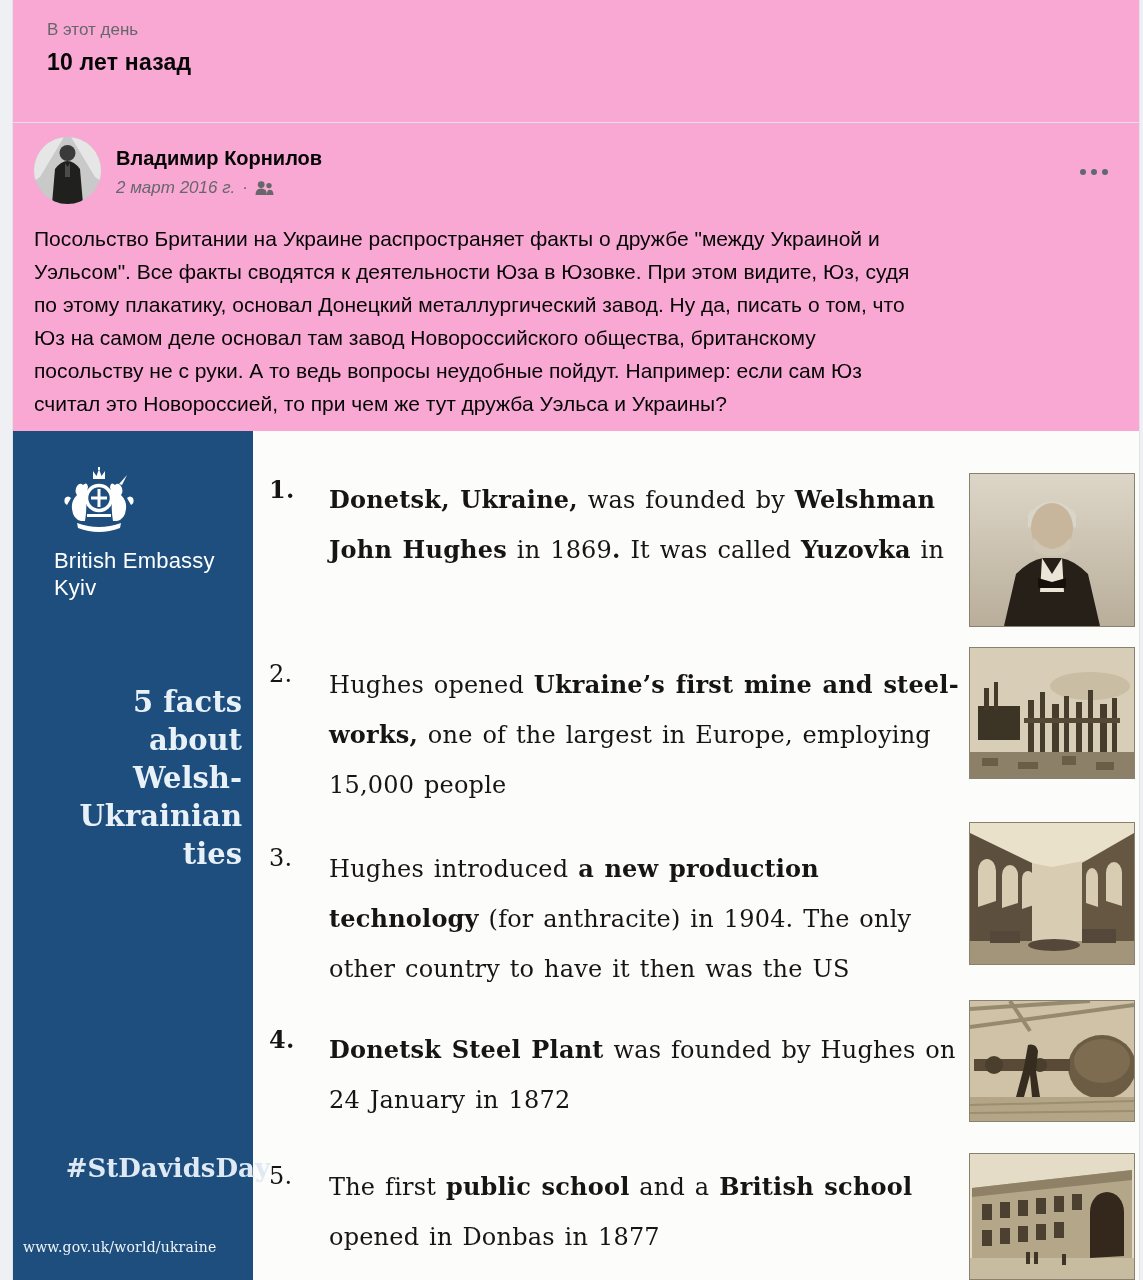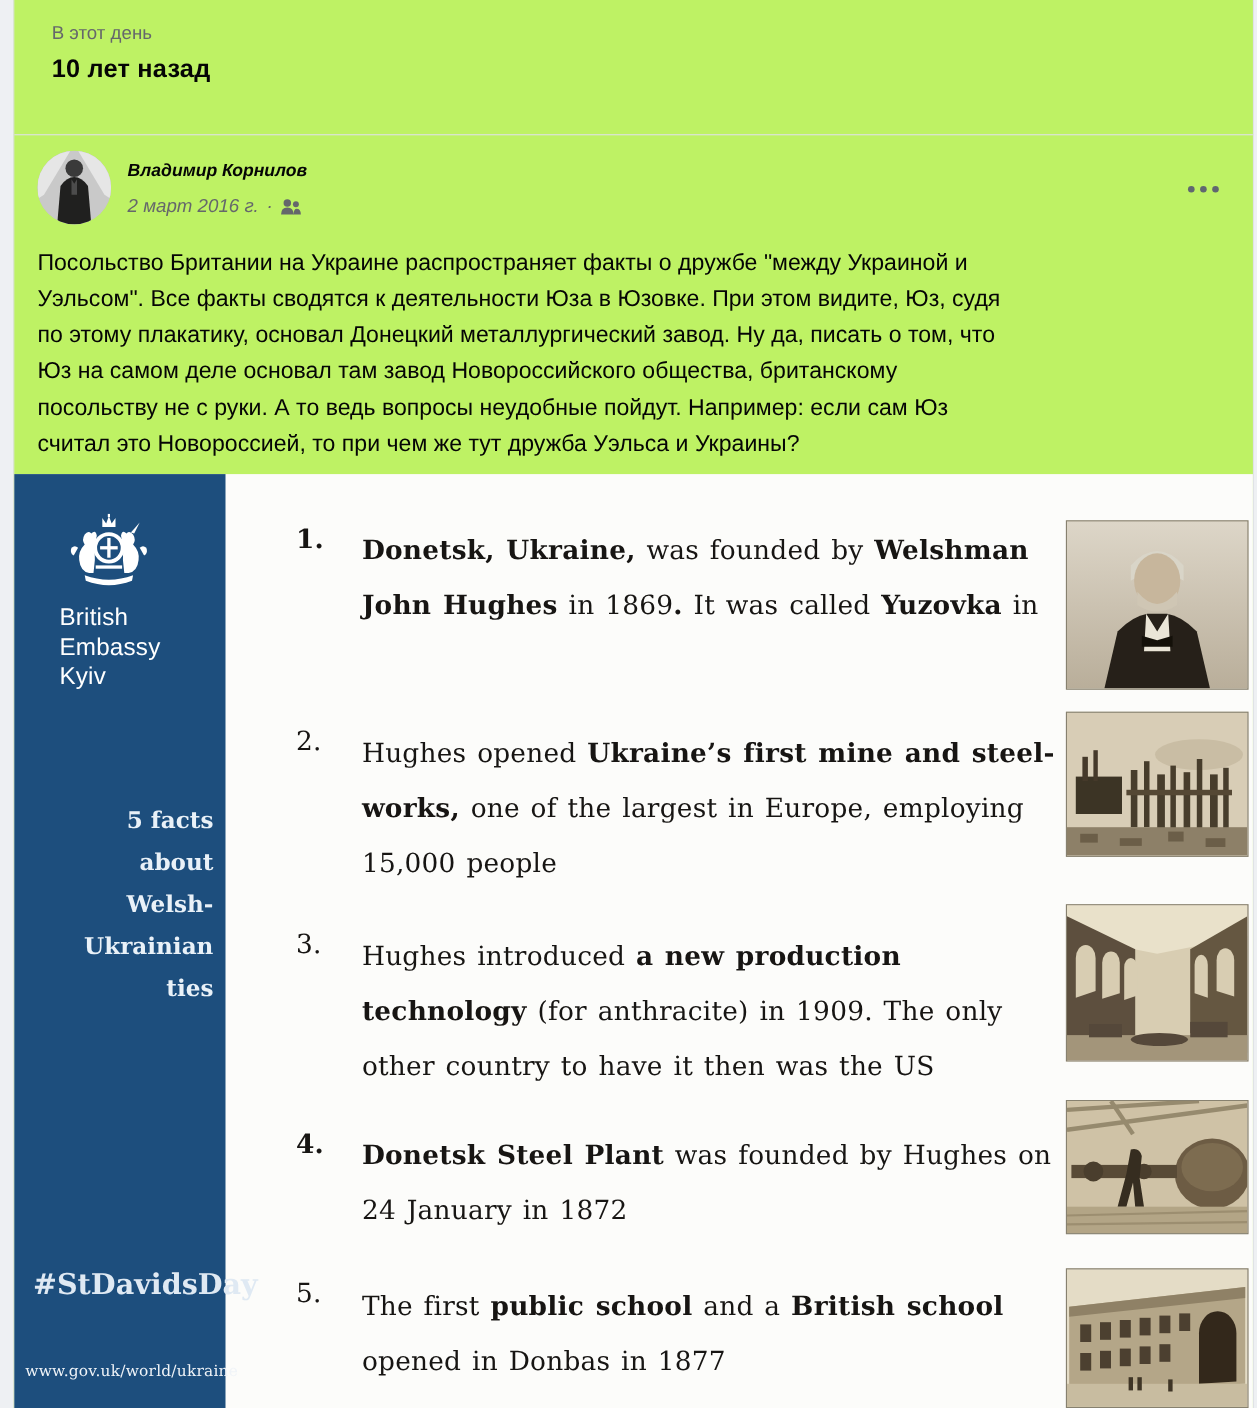--- a/index.html
+++ b/index.html
@@ -5,48 +5,48 @@
   * { margin:0; padding:0; box-sizing:border-box; }
   html,body { width:1143px; height:1280px; }
   body {
     background:#eef0f3;
     font-family:"Liberation Sans","DejaVu Sans",sans-serif;
     position:relative; overflow:hidden;
     color:#050505;
   }
   .card {
     position:absolute; left:12px; top:0; width:1128px; height:1280px;
-    background:#bef264;
+    background:#f9a8d4;
     border-left:1px solid #e0e2e6; border-right:1px solid #e0e2e6;
   }
   
   .memories { position:absolute; left:34px; top:20px; }
   .memories-kicker { font-size:17px; color:#65676b; }
   .memories-title { font-size:23px; font-weight:700; color:#050505; margin-top:9px; letter-spacing:.2px; }
   .card-divider { position:absolute; top:122px; left:0; width:100%; height:0; border-top:1px solid #dfe1e5; }
 
   
   .avatar { position:absolute; left:21px; top:137px; width:67px; height:67px; border-radius:50%; overflow:hidden; background:#bfbfbf; }
-  .author { position:absolute; left:103px; top:147px; font-size:16px; font-weight:700; color:#050505;font-style:italic; }
+  .author { position:absolute; left:103px; top:147px; font-size:20px; font-weight:700; color:#050505; }
   .date-row { position:absolute; left:103px; top:178px; font-size:17px; color:#65676b; display:flex; align-items:center; gap:7px;font-style:italic; }
   .more-btn { position:absolute; right:27px; top:165px; display:flex; gap:5px; cursor:pointer; padding:4px; }
   .more-btn i { width:6px; height:6px; border-radius:50%; background:#606770; }
 
   
   .post-body { position:absolute; left:21px; top:222px; font-size:21px; line-height:33px; color:#050505; }
   .body-line { white-space:nowrap; }
 
   
   .infographic { position:absolute; left:0; top:431px; width:1126px; height:849px; background:#fcfcfa; cursor:pointer; }
-  .panel { position:absolute; left:0; top:0; width:192px; height:849px; background:#1d4e7d; }
+  .panel { position:absolute; left:0; top:0; width:240px; height:849px; background:#1d4e7d; }
   .crest { position:absolute; left:40px; top:36px; width:94px; height:72px; }
   .embassy-name { position:absolute; left:41px; top:116px; font-size:22px; line-height:27px; color:#ffffff; letter-spacing:.2px; }
   .panel-title { position:absolute; right:11px; top:252px; text-align:right;
     font-family:"DejaVu Serif","Liberation Serif",serif; font-weight:700;
-    font-size:21px; line-height:38px; color:#e9f1f8;margin-top:44px; }
+    font-size:29px; line-height:38px; color:#e9f1f8; }
   .hashtag { position:absolute; left:0; width:100%; top:722px; text-align:right;
     font-family:"DejaVu Serif","Liberation Serif",serif; font-weight:700; font-size:26px; color:#dfe9f3;margin-left:17px; }
   .panel-url { position:absolute; left:10px; top:808px;
     font-family:"DejaVu Serif","Liberation Serif",serif; font-size:14px; color:#f0f4f8; letter-spacing:.2px; }
 
   
   .facts-list { position:absolute; left:0; top:0; width:100%; height:100%;
     font-family:"DejaVu Serif","Liberation Serif",serif; font-size:24px; color:#171513;
     letter-spacing:.2px; word-spacing:2px; }
   .fact { position:absolute; left:256px; }
@@ -165,21 +165,21 @@
           <div class="fact-body">
             <div class="fact-line"><span>Hughes opened </span><span class="b">Ukraine’s first mine and steel-</span></div>
             <div class="fact-line"><span class="b">works,</span><span> one of the largest in Europe, employing</span></div>
             <div class="fact-line"><span>15,000 people</span></div>
           </div>
         </div>
         <div class="fact f3">
           <span class="fact-num">3.</span>
           <div class="fact-body">
             <div class="fact-line"><span>Hughes introduced </span><span class="b">a new production</span></div>
-            <div class="fact-line"><span class="b">technology</span><span> (for anthracite) in 1909. The only</span></div>
+            <div class="fact-line"><span class="b">technology</span><span> (for anthracite) in 1904. The only</span></div>
             <div class="fact-line"><span>other country to have it then was the US</span></div>
           </div>
         </div>
         <div class="fact f4">
           <span class="fact-num b">4.</span>
           <div class="fact-body">
             <div class="fact-line"><span class="b">Donetsk Steel Plant</span><span> was founded by Hughes on</span></div>
             <div class="fact-line"><span>24 January in 1872</span></div>
           </div>
         </div>

